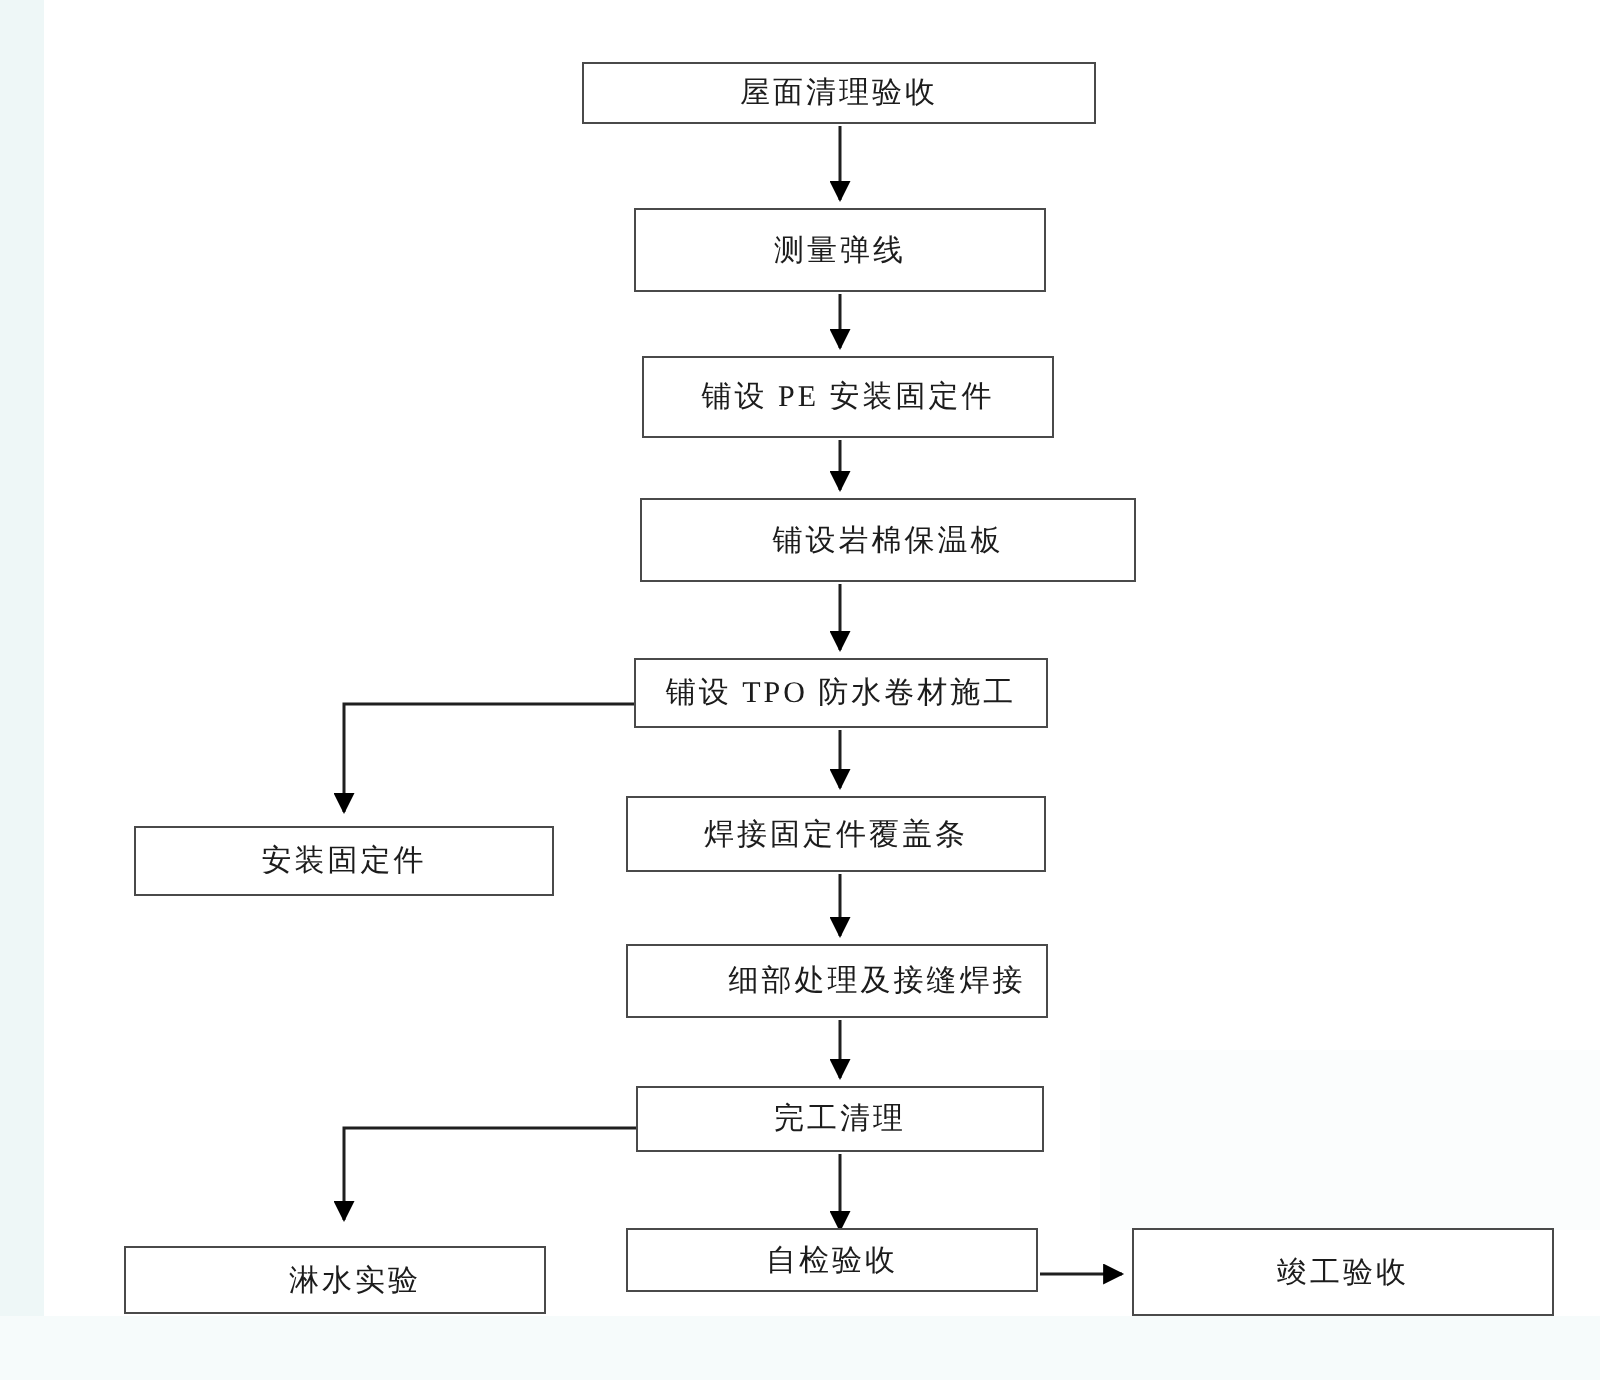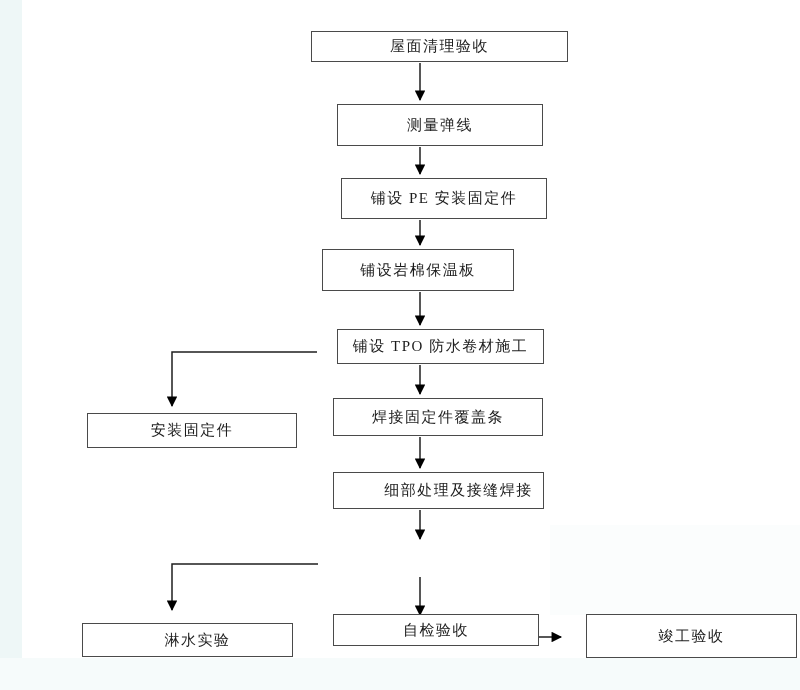--- a/index.html
+++ b/index.html
@@ -26,27 +26,26 @@
   .node{
     position:absolute;
     box-sizing:border-box;
     border:1.6px solid #4a4a4a;
     background:#ffffff;
     display:flex;align-items:center;justify-content:center;
     font-size:15px;
     letter-spacing:1.5px;
     color:#1c1c1c;
     white-space:nowrap;
-    margin-left:20px;
   }
   
   .n1 {left:291px;top:31px;width:257px;height:31px;}
   .n2 {left:317px;top:104px;width:206px;height:42px;}
   .n3 {left:321px;top:178px;width:206px;height:41px;}
-  .n4 {left:302px;top:249px;width:192px;height:42px;}
+  .n4 {left:320px;top:249px;width:248px;height:42px;}
   .n5 {left:317px;top:329px;width:207px;height:35px;}
   .n6 {left:67px; top:413px;width:210px;height:35px;}
   .n7 {left:313px;top:398px;width:210px;height:38px;}
   .n8 {left:313px;top:472px;width:211px;height:37px;padding-left:40px;}
   .n9 {left:318px;top:543px;width:204px;height:33px;}
   .n10{left:62px; top:623px;width:211px;height:34px;padding-left:20px;}
   .n11{left:313px;top:614px;width:206px;height:32px;}
   .n12{left:566px;top:614px;width:211px;height:44px;}
 </style>
 </head>
@@ -80,17 +79,18 @@
   </svg>
 
   <div class="node n1">屋面清理验收</div>
   <div class="node n2">测量弹线</div>
   <div class="node n3">铺设 PE 安装固定件</div>
   <div class="node n4">铺设岩棉保温板</div>
   <div class="node n6">安装固定件</div>
   <div class="node n5">铺设 TPO 防水卷材施工</div>
   <div class="node n7">焊接固定件覆盖条</div>
   <div class="node n8">细部处理及接缝焊接</div>
+  <div class="node n9">完工清理</div>
   <div class="node n10">淋水实验</div>
   <div class="node n11">自检验收</div>
   <div class="node n12">竣工验收</div>
 
 </div>
 
 </body></html>

